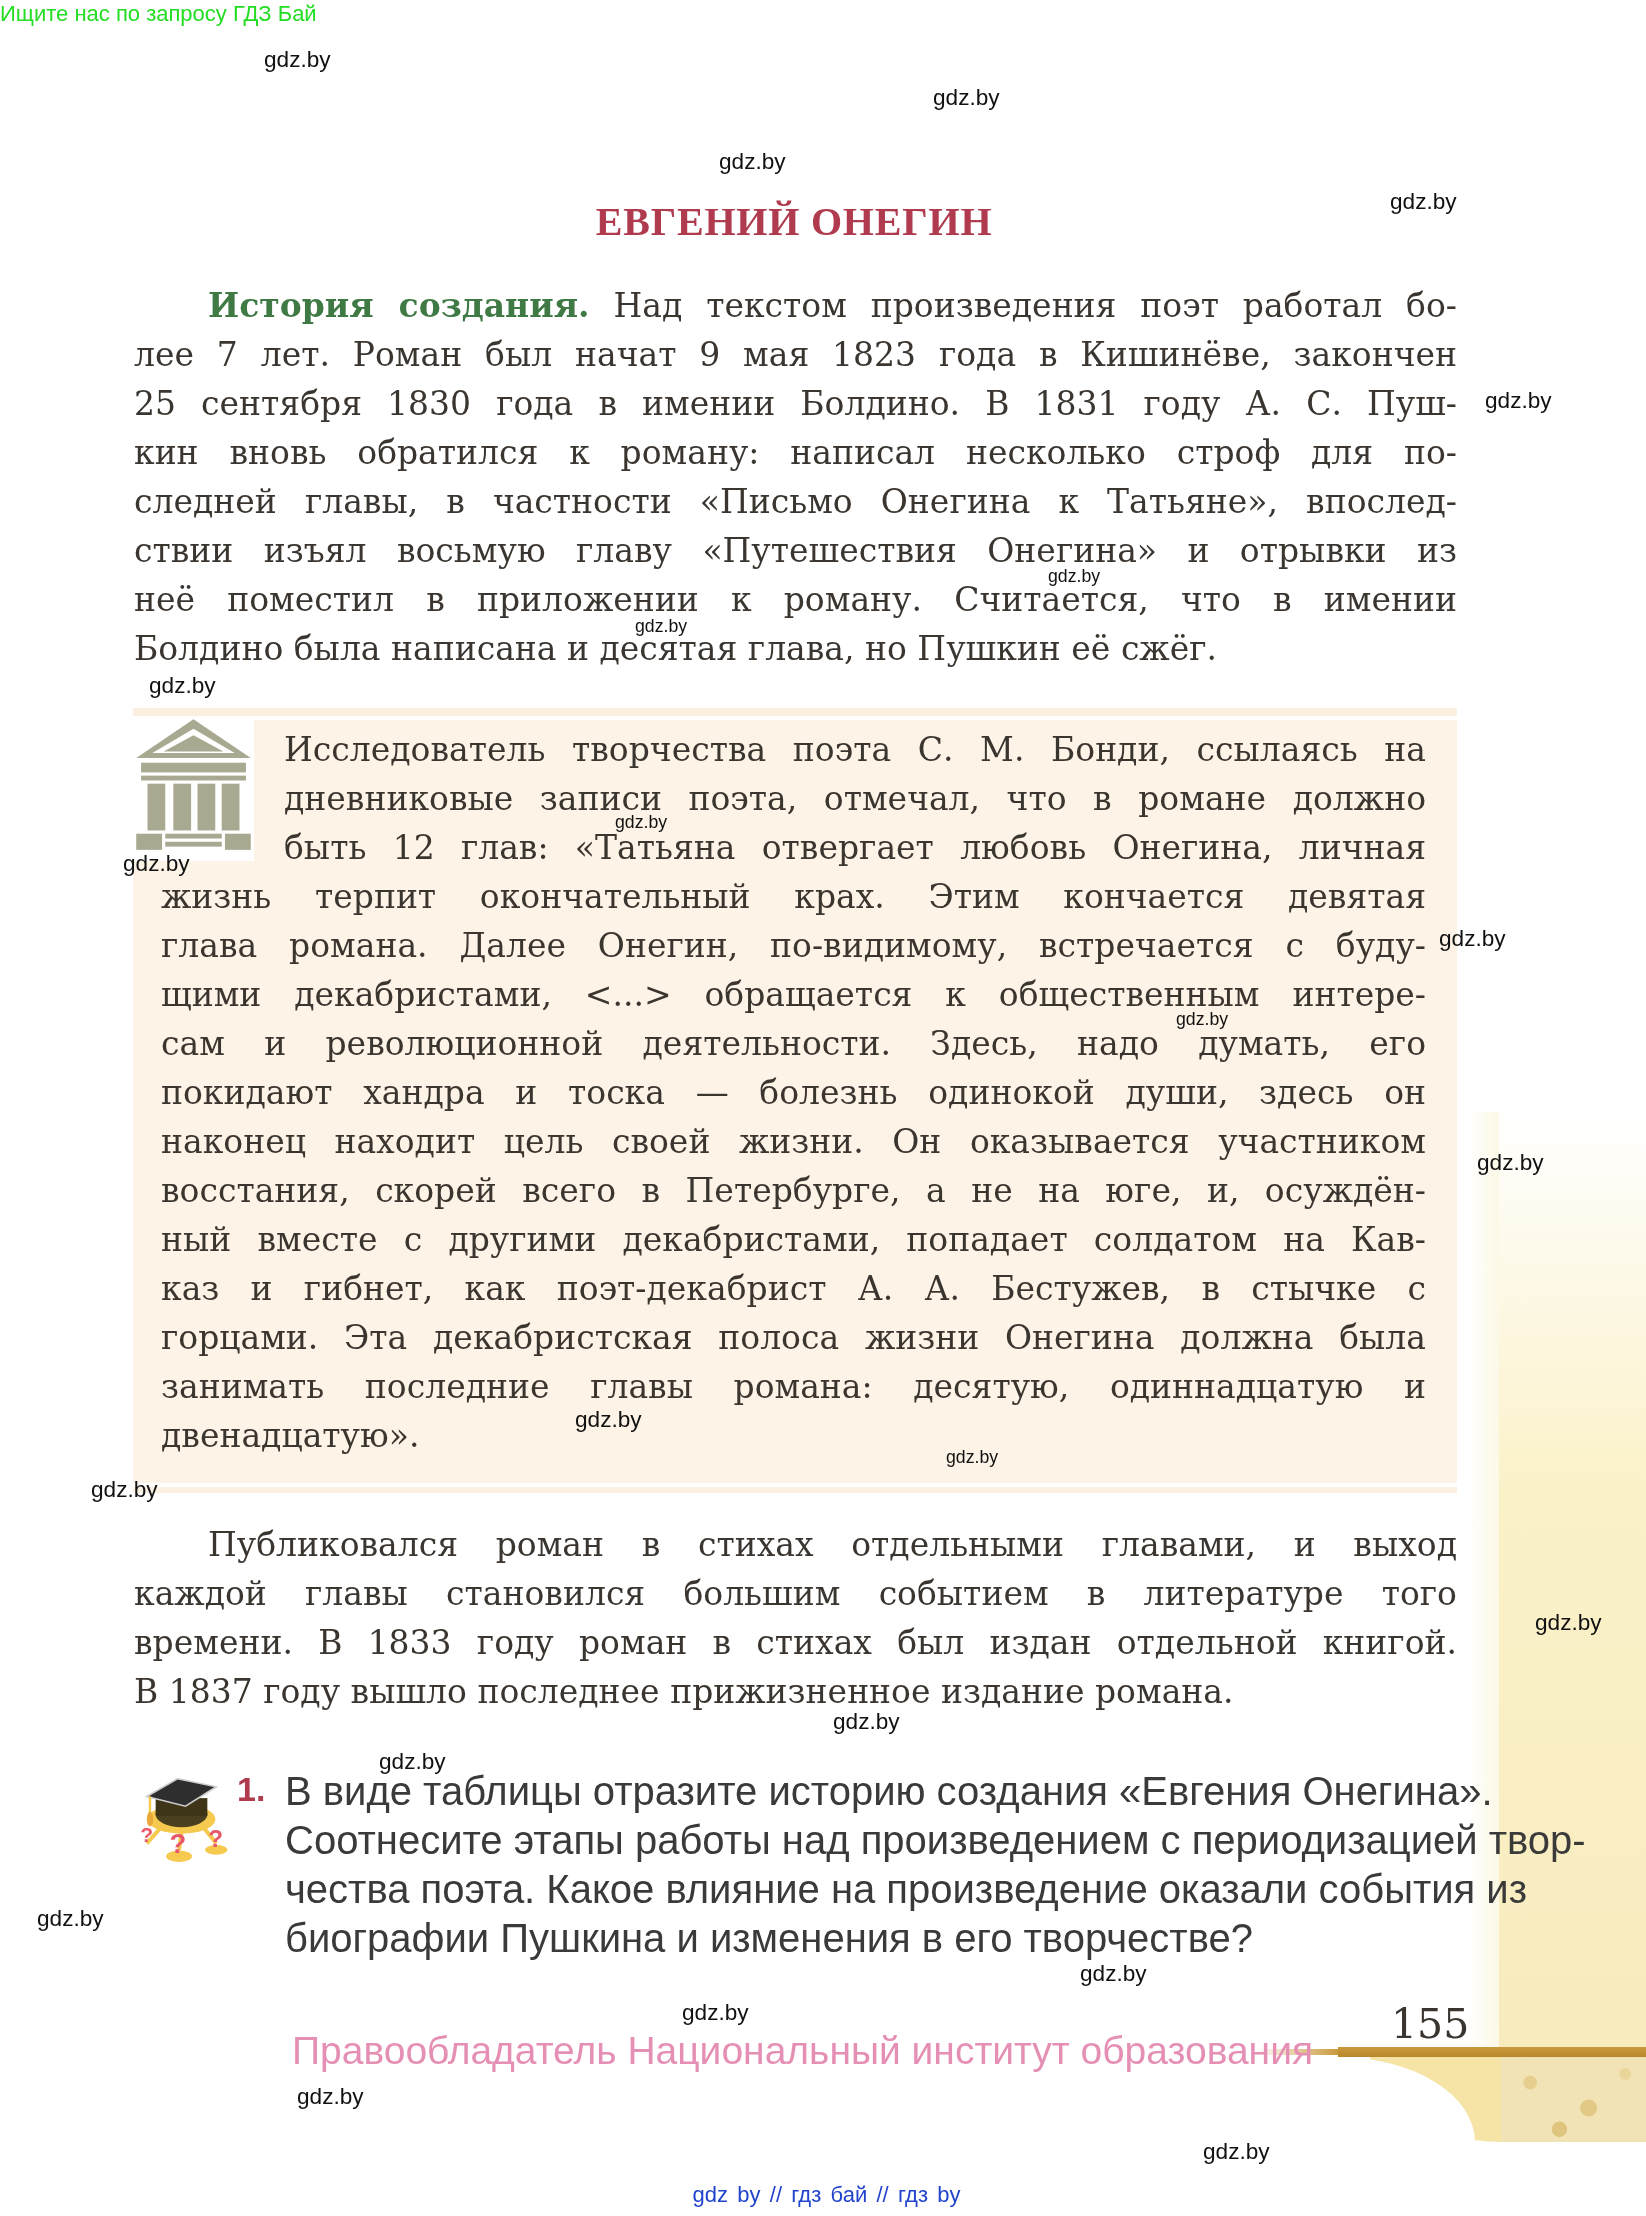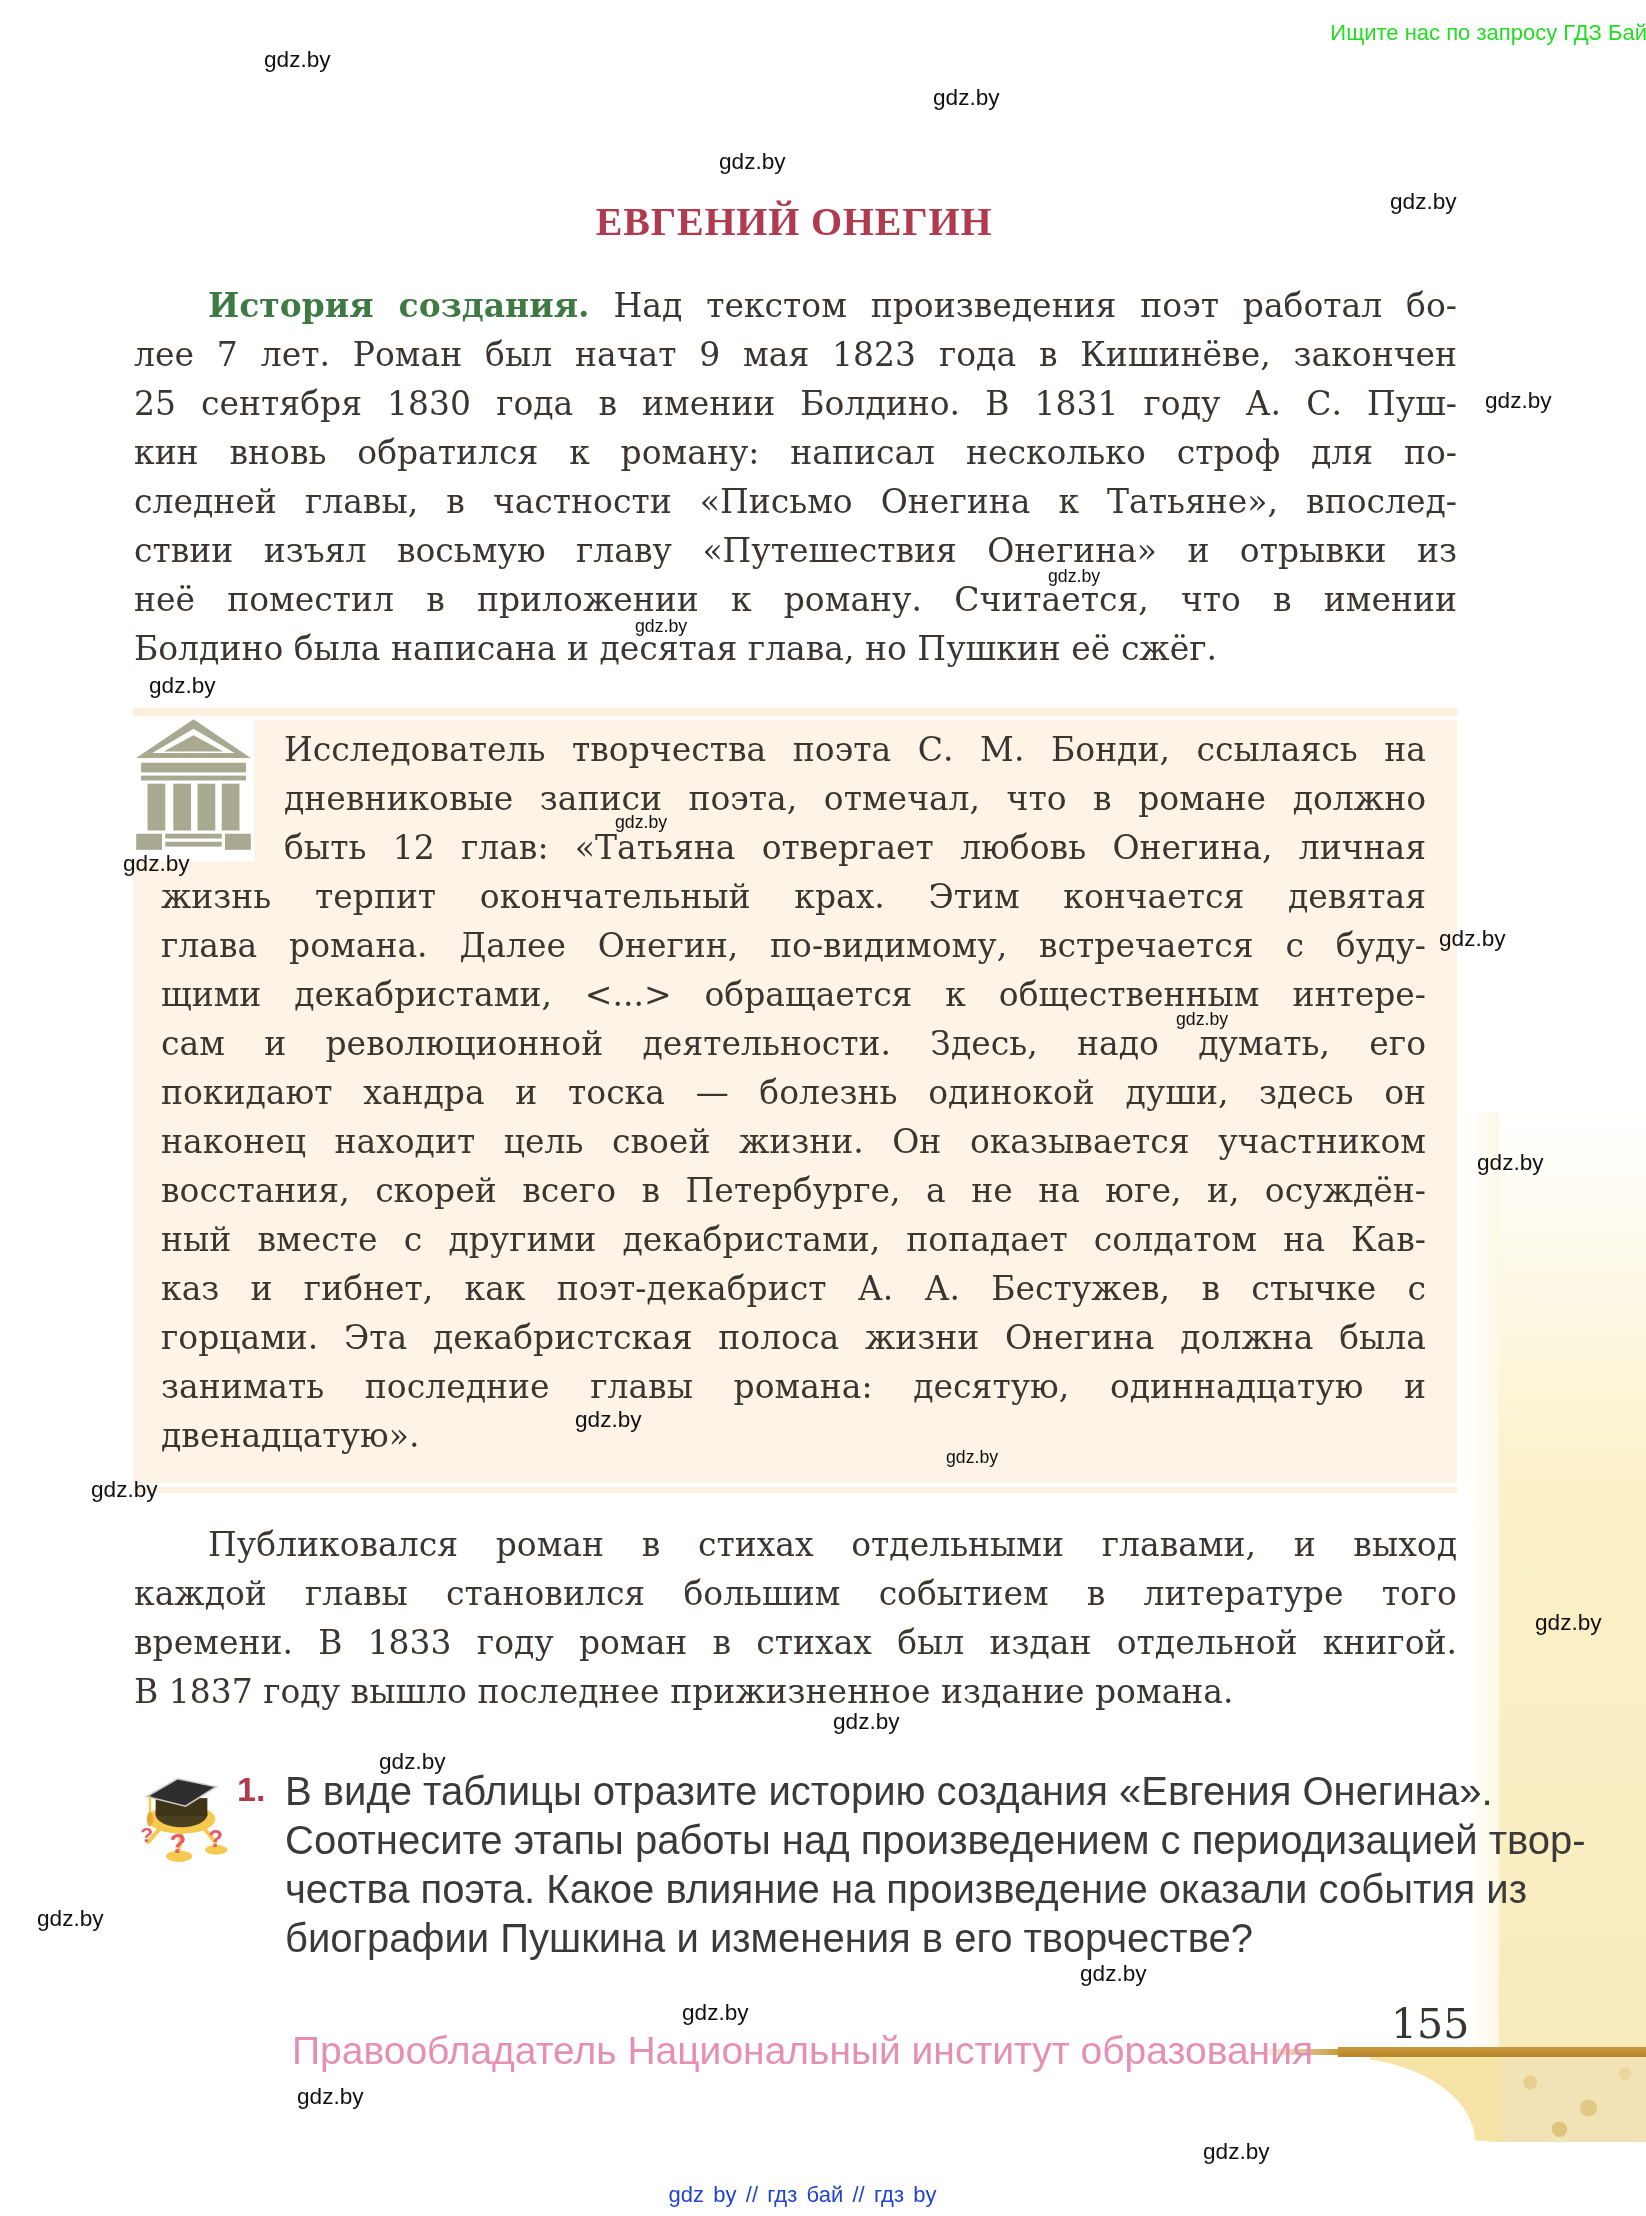--- a/index.html
+++ b/index.html
@@ -41,21 +41,21 @@
     background: #f5e4a6;
     border-bottom-left-radius: 100% 100%;
   }
   .swoop-inner {
     position: absolute; left: 1338px; top: 2057px; width: 137px; height: 85px;
     background: #ffffff;
     border-top-right-radius: 100% 100%;
   }
 
   .top-banner {
-    position: absolute; top: 20px; left: 0; width: 1647px; text-align: right;
+    position: absolute; top: 1px; left: 0; width: 1647px; text-align: left;
     font-family: "Liberation Sans", sans-serif; font-size: 22px; color: #22dd22;
   }
   .title {
     position: absolute; top: 198px; left: 0; width: 1588px; text-align: center;
     font-family: "Liberation Serif", serif; font-weight: bold; font-size: 40px;
     color: #b03a4e; letter-spacing: 0.8px;
   }
 
   .para {
     position: absolute; left: 134px; width: 1323px;
@@ -109,20 +109,21 @@
   }
   .copyright {
     position: absolute; left: 292px; top: 2029px;
     font-family: "Liberation Sans", sans-serif; font-size: 39px; color: #e58fb5;
     white-space: nowrap;
   }
   .footer-links {
     position: absolute; top: 2182px; left: 0; width: 1605px; text-align: center;
     font-family: "Liberation Sans", sans-serif; font-size: 22px; color: #2244cc;
     word-spacing: 3.2px;
+    padding-left: 24px;
   }
   .wm {
     position: absolute; font-family: "Liberation Sans", sans-serif; color: #111;
     white-space: nowrap;
   }
   .wm.l { font-size: 22.6px; }
   .wm.s { font-size: 17.7px; }
 </style>
 </head>
 <body>

